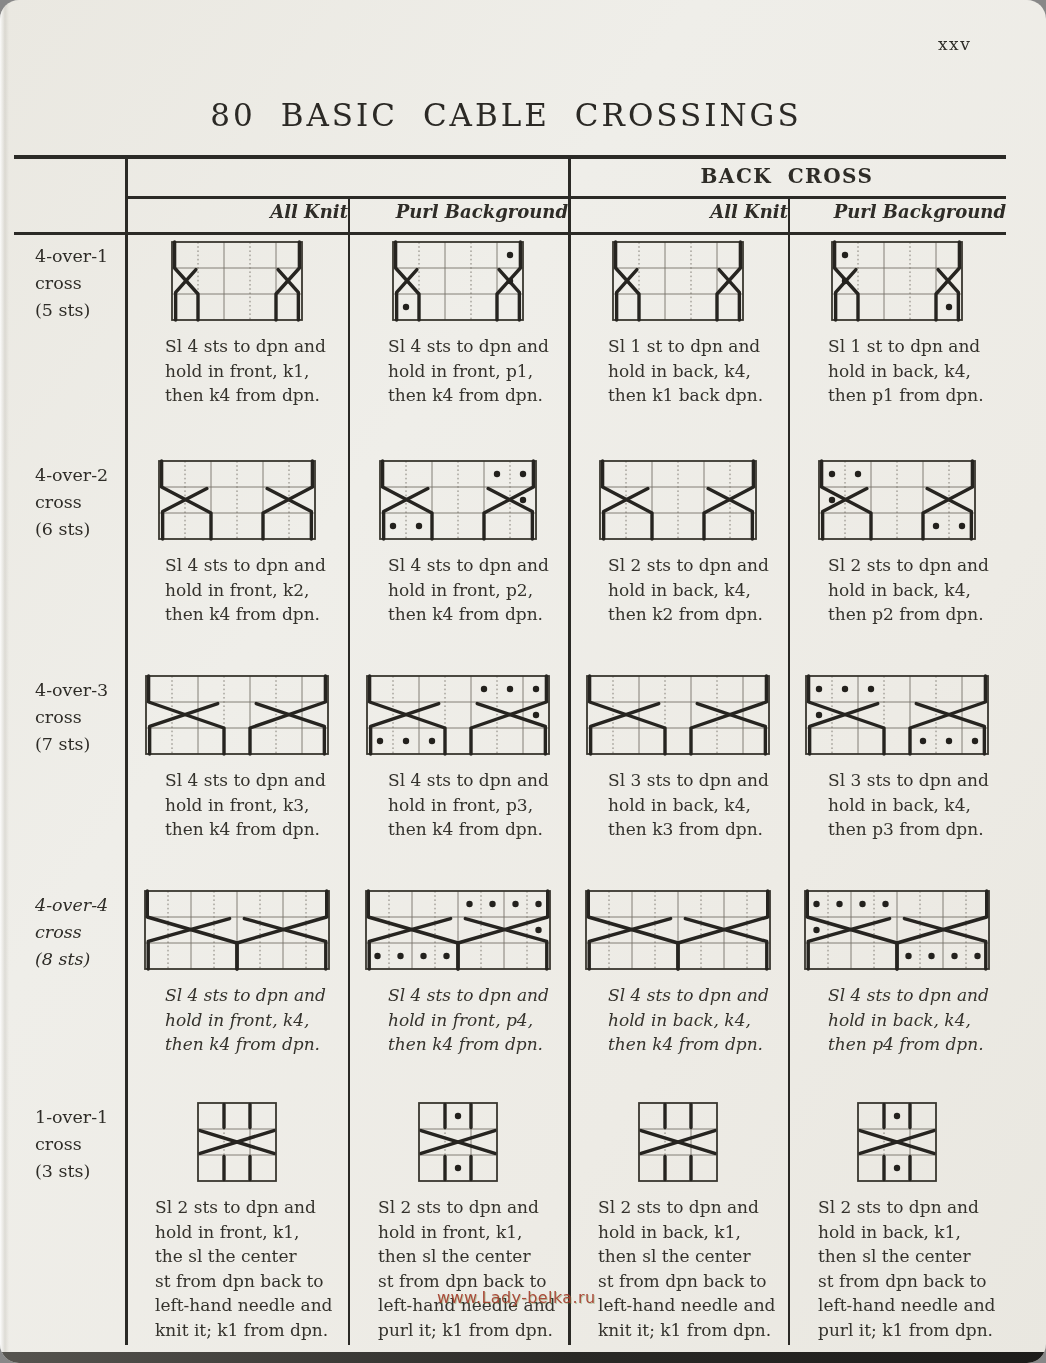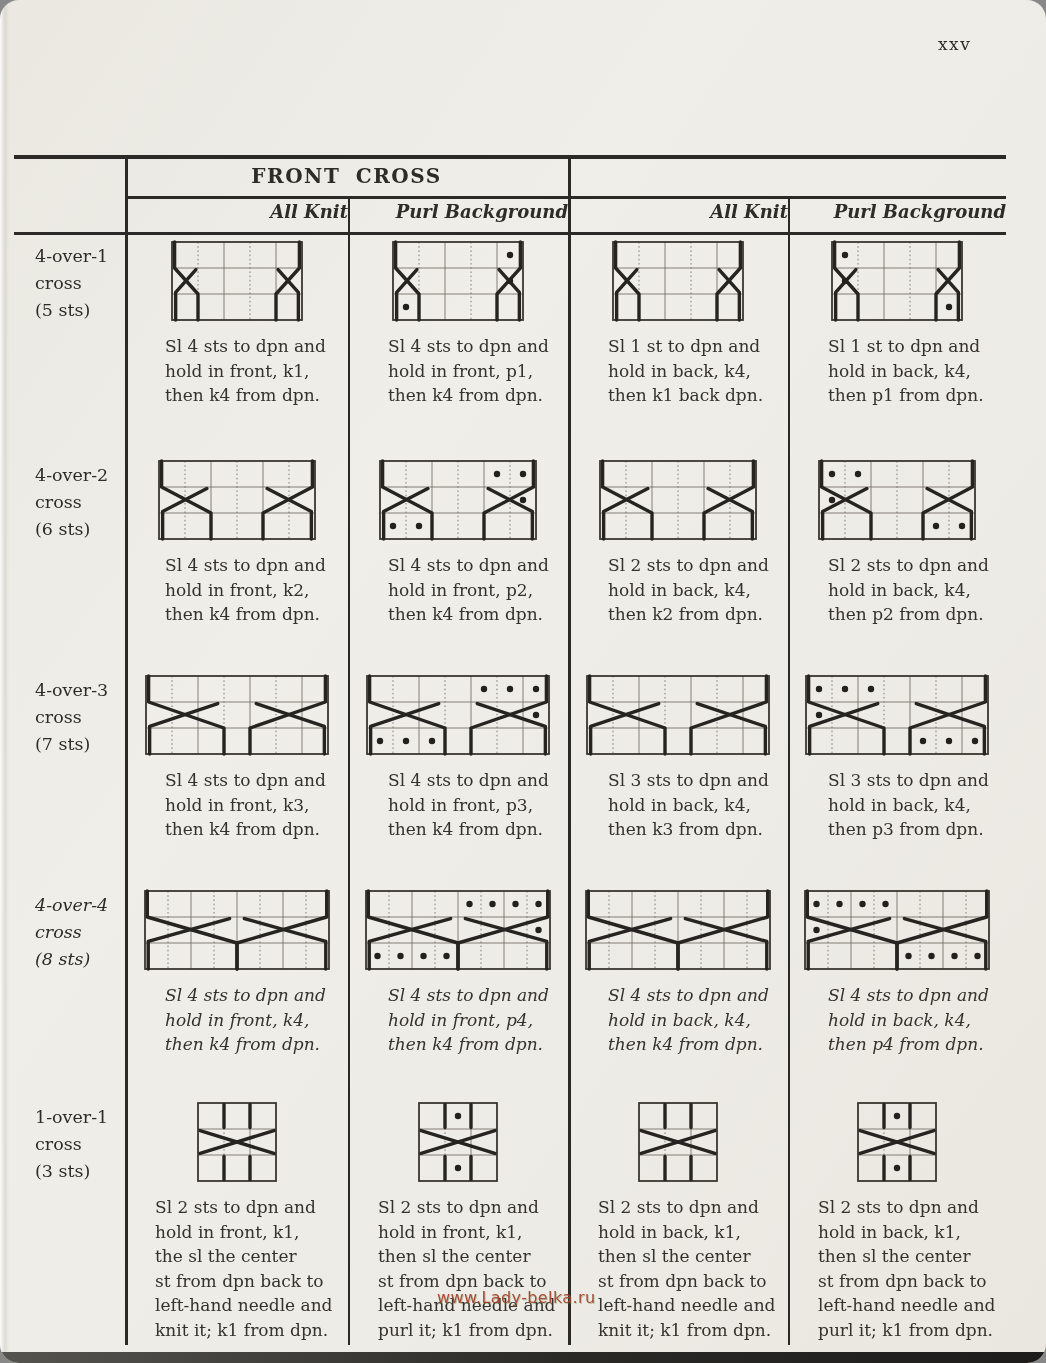--- a/index.html
+++ b/index.html
@@ -54,31 +54,32 @@
     font-size:16px;letter-spacing:.4px;color:#a43d2b;opacity:.92;
     text-shadow:1px 1px 0 rgba(96,140,64,.38);}
 </style>
 </head>
 <body>
 
 <div class="page">
   <div class="edge-left"></div>
 
   <div class="page-number">xxv</div>
+  <h1 class="title">80 BASIC CABLE CROSSINGS</h1>
 
   <div class="table">
     <div class="rule rule-top"></div>
     <div class="rule rule-group"></div>
     <div class="rule rule-sub"></div>
     <div class="rule v1"></div>
     <div class="rule v2"></div>
     <div class="rule v3"></div>
     <div class="rule v4"></div>
 
-    <div class="h-group h-front">FRONT CROSS</div>
+    <div class="h-group h-back">BACK CROSS</div>
     <div class="sub s1">All Knit</div>
     <div class="sub s2">Purl Background</div>
     <div class="sub s3">All Knit</div>
     <div class="sub s4">Purl Background</div>
 
     <div id="rows">
   <div class="row" style="top: 84px;">
     <div class="row-label">
             <div>4-over-1</div>
             <div>cross</div>

